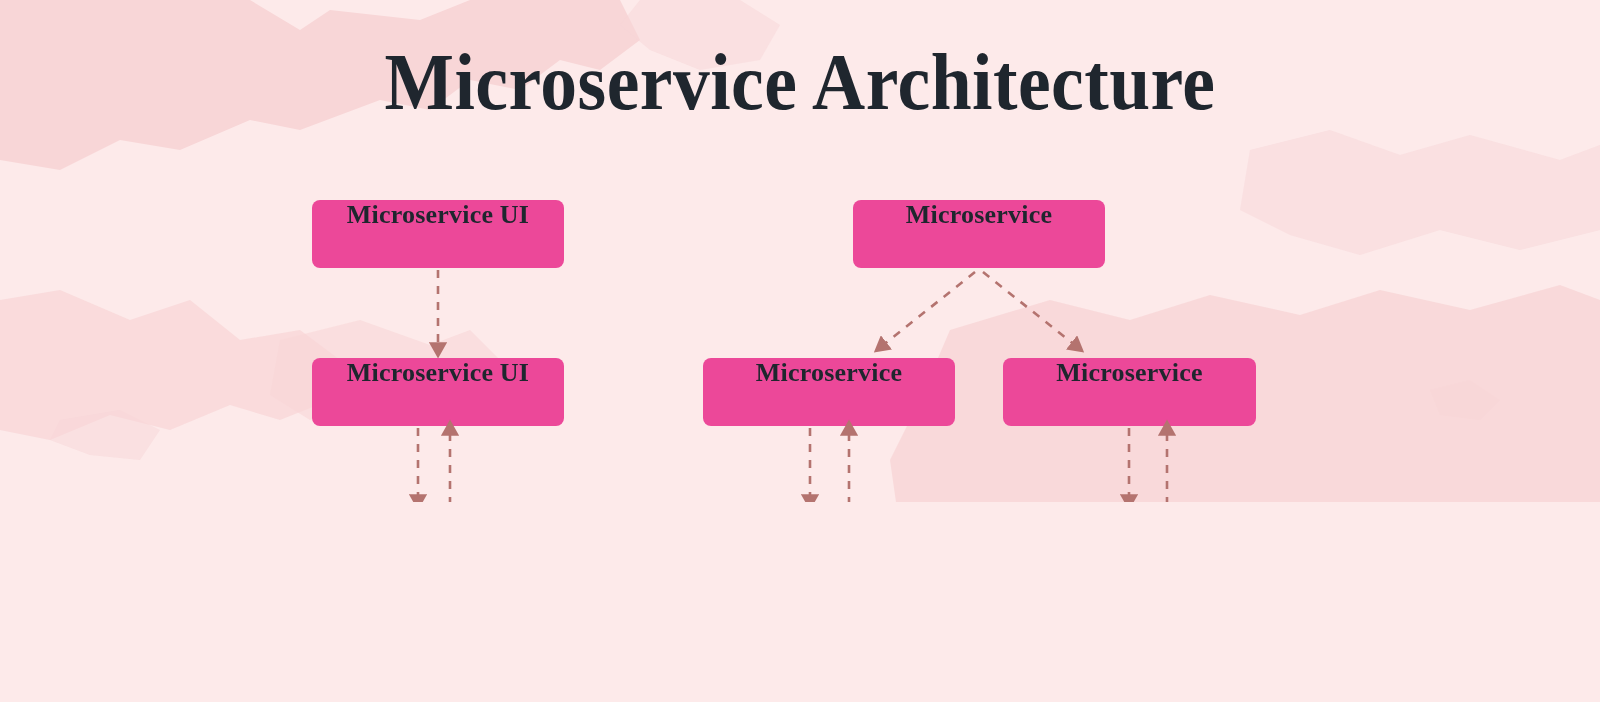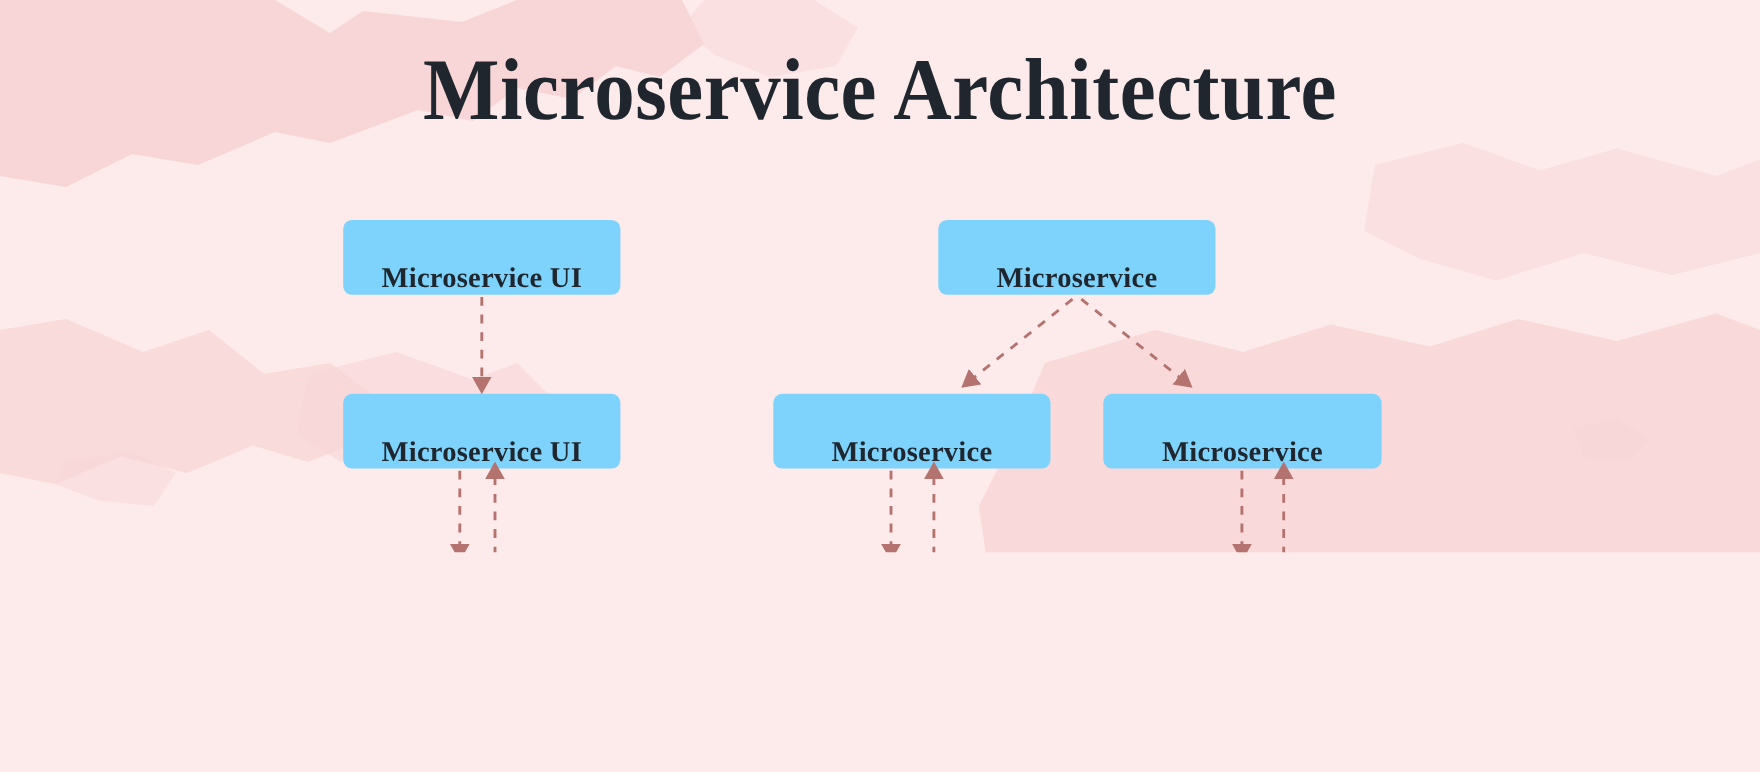--- a/index.html
+++ b/index.html
@@ -46,24 +46,24 @@
     color: #1f262e;
     transform: scaleX(0.92);
     transform-origin: 50% 50%;
     white-space: nowrap;
   }
 
   
   .node-box {
     position: absolute;
     box-sizing: border-box;
-    background: #7dd3fc;
+    background: #ec4899;
     border-radius: 8px;
     display: flex;
-    align-items: flex-end;
+    align-items: flex-start;
     justify-content: center;
     color: #1f262e;
     font-family: "Liberation Serif", serif;
     font-weight: bold;
     font-size: 26px;
     letter-spacing: 0.2px;
     white-space: nowrap;
   }
 
   

